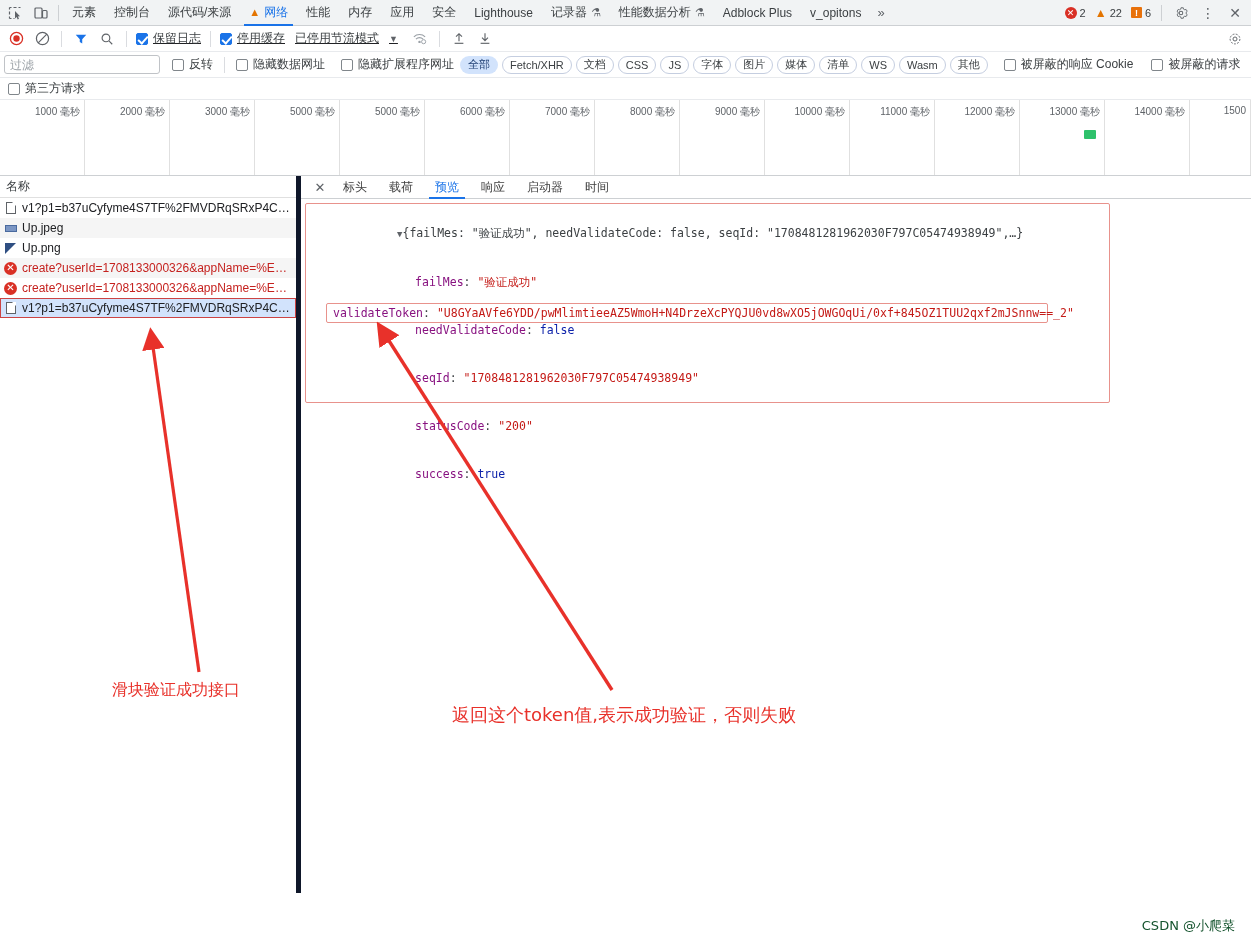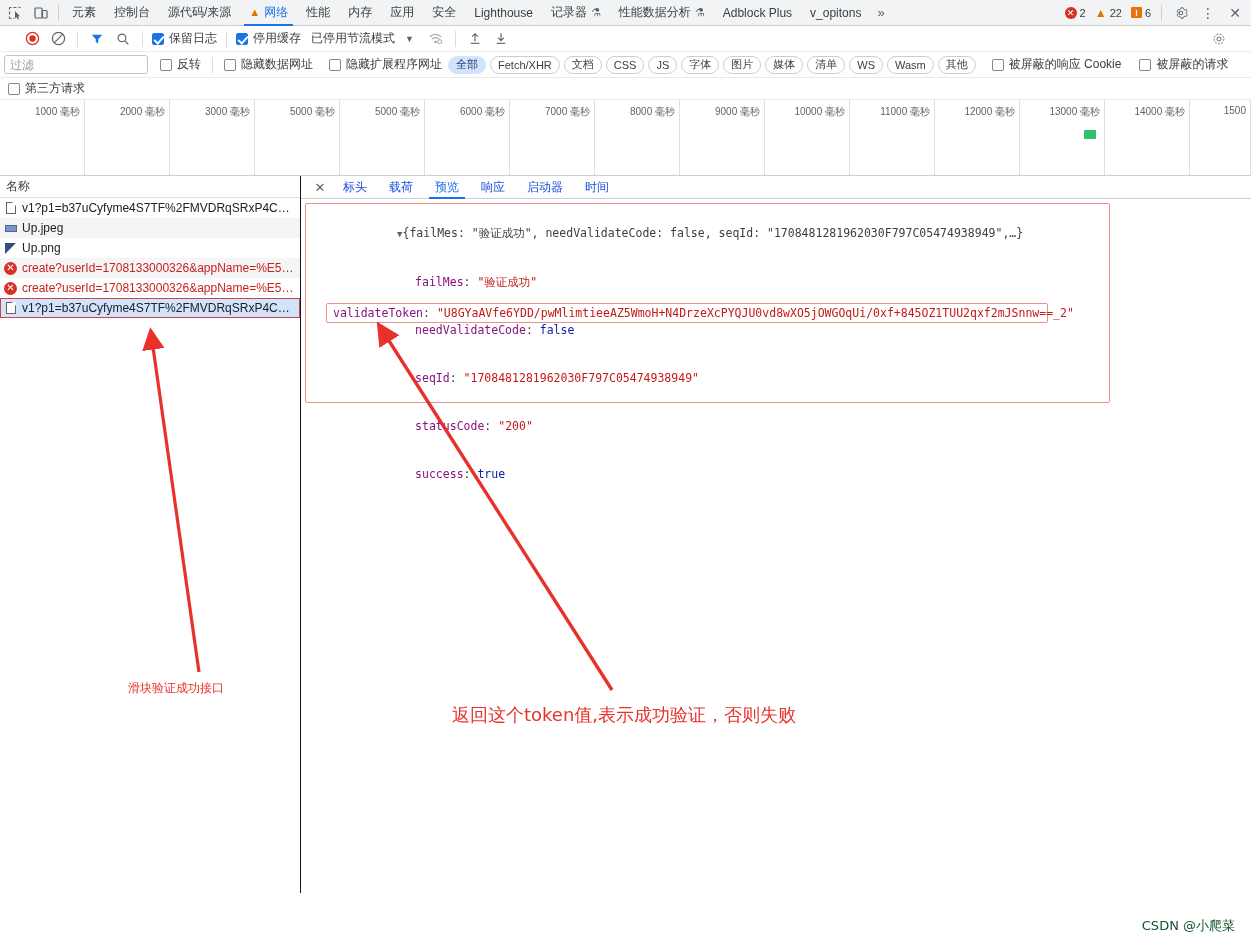--- a/index.html
+++ b/index.html
@@ -60,21 +60,21 @@
     width: 24px; height: 24px; display: flex; align-items: center; justify-content: center;
     color: #5f6368; font-size: 14px;
   }
 
   
   .nettoolbar {
     display: flex; align-items: center;
     height: 26px; width: 1251px;
     background: #ffffff;
     border-bottom: 1px solid #e8eaed;
-    padding: 0 20px; gap: 2px; white-space: nowrap;
+    padding: 0 4px; gap: 2px; white-space: nowrap; text-decoration: underline;
   }
   .nt-btn {
     width: 24px; height: 22px;
     display: flex; align-items: center; justify-content: center;
     color: #5f6368;
   }
   .nt-sep { width: 1px; height: 16px; background: #dadce0; margin: 0 5px; }
   .chk-label { display: flex; align-items: center; gap: 5px; font-size: 12px; color: #3c4043; padding: 0 2px; }
   .cb {
     width: 12px; height: 12px; border: 1px solid #80868b; border-radius: 2px;
@@ -91,21 +91,21 @@
 
   
   .filterbar {
     display: flex; align-items: center;
     height: 26px; width: 1251px;
     background: #ffffff;
     border-bottom: 1px solid #e8eaed;
     padding: 0 4px; gap: 4px; white-space: nowrap;
   }
   .filter-input {
-    width: 144px; height: 19px;
+    width: 156px; height: 19px;
     border: 1px solid #c0c3c7; border-radius: 3px;
     font-size: 12px; padding: 0 5px; color: #202124;
     font-family: "Liberation Sans", sans-serif;
     background: #fff; outline: none;
   }
   .filter-input::placeholder { color: #9aa0a6; }
   .fchip {
     height: 18px; padding: 0 7px;
     border: 1px solid #c5cee0; border-radius: 9px;
     display: flex; align-items: center;
@@ -140,21 +140,21 @@
     background: #2ec16b; border-radius: 1px;
   }
 
   
   .main {
     position: relative; width: 1251px; height: 717px;
     display: flex;
   }
   .reqlist {
     width: 301px; height: 717px;
-    border-right: 1px solid #0f172a;
+    border-right: 5px solid #0f172a;
     background: #fff;
     display: flex; flex-direction: column;
     overflow: hidden;
   }
   .reqlist-head {
     height: 22px; display: flex; align-items: center;
     padding: 0 6px; font-size: 12px; color: #3c4043;
     border-bottom: 1px solid #e0e0e0; background: #fff;
   }
   .req-row {
@@ -198,21 +198,21 @@
   .detail-tabs {
     height: 23px; display: flex; align-items: center;
     border-bottom: 1px solid #cdd0d3; padding-left: 8px; gap: 2px;
   }
   .dt-close {
     width: 22px; height: 22px; display: flex; align-items: center; justify-content: center;
     color: #5f6368; font-size: 13px;
   }
   .dt {
     height: 23px; padding: 0 10px; display: flex; align-items: center;
-    font-size: 12px; color: #1d4ed8; position: relative;
+    font-size: 12px; color: #404040; position: relative;
   }
   .dt.active { color: #1a73e8; }
   .dt.active::after {
     content:""; position: absolute; left: 4px; right: 4px; bottom: 0;
     height: 2px; background: #1a73e8;
   }
   .preview-body {
     flex: 1; position: relative; overflow: hidden;
     font-family: "DejaVu Sans Mono", "Liberation Mono", monospace;
     font-size: 11.5px;
@@ -606,19 +606,19 @@
   <svg class="arrows">
     <defs>
       <marker id="ah" markerWidth="7" markerHeight="7" refX="3" refY="3.5" orient="auto">
         <path d="M0,0 L7,3.5 L0,7 z" fill="#e8312a"></path>
       </marker>
     </defs>
     <line x1="199" y1="672" x2="152" y2="340" stroke="#e8312a" stroke-width="3.2" marker-end="url(#ah)"></line>
     <line x1="612" y1="690" x2="384" y2="333" stroke="#e8312a" stroke-width="3.4" marker-end="url(#ah)"></line>
   </svg>
 
-  <div class="anno-text" style="left:128px; top:680px; font-size:12px;font-family:Liberation Serif, serif;">滑块验证成功接口</div>
+  <div class="anno-text" style="left:112px; top:680px; font-size:16px;font-family:Liberation Serif, serif;">滑块验证成功接口</div>
   <div class="anno-text" style="left:452px; top:703px; font-size:18px;">返回这个token值,表示成功验证，否则失败</div>
 
 
   <div class="watermark">CSDN @小爬菜</div>
 
 </div>
 
 </body></html>

